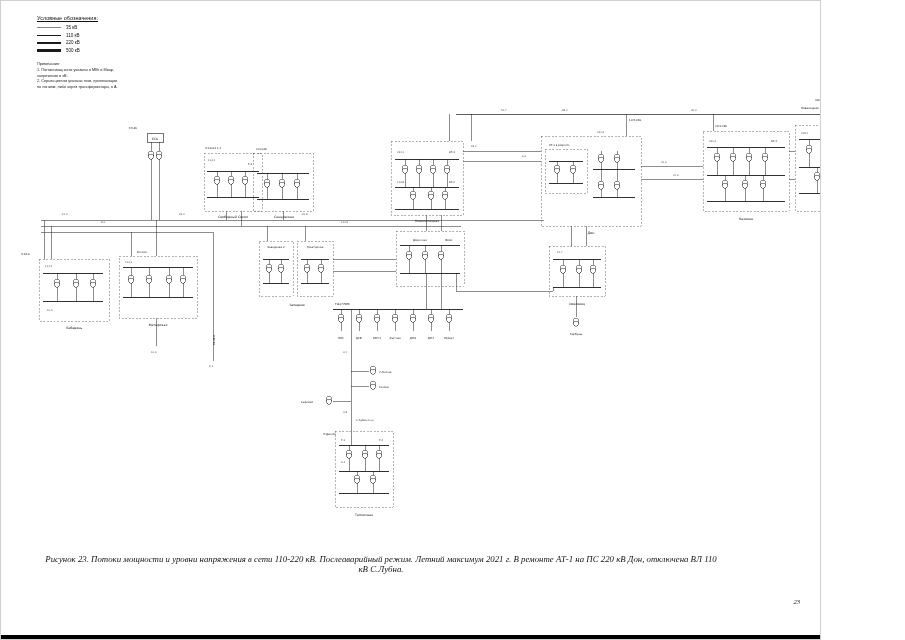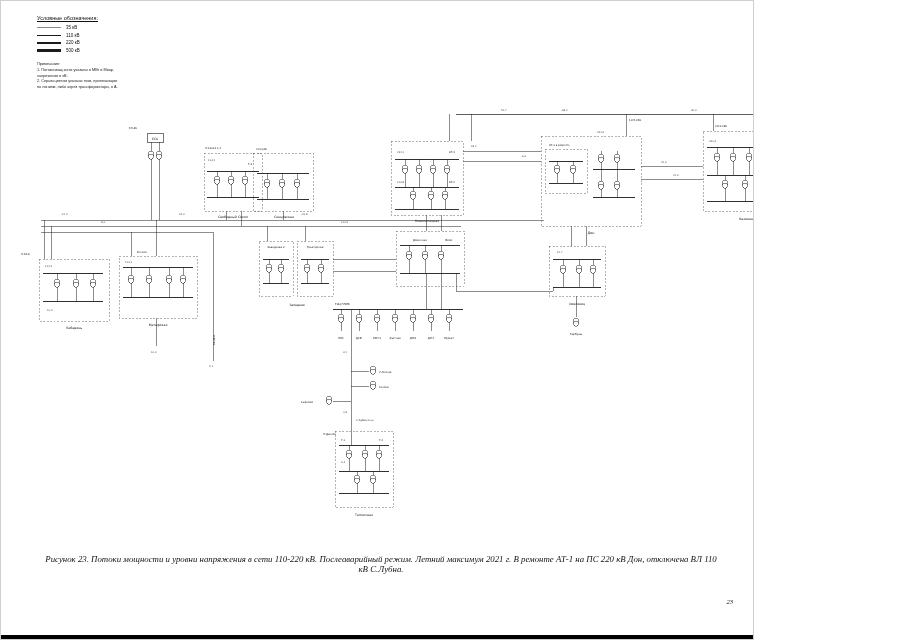--- a/index.html
+++ b/index.html
@@ -1,16 +1,16 @@
 <!DOCTYPE html>
 <html><head>
 <meta charset="utf-8">
 <style>
   html,body{margin:0;padding:0;background:#ffffff;}
-  .page{position:relative;width:754px;height:640px;background:#fff;overflow:hidden;
+  .page{position:relative;width:821px;height:640px;background:#fff;overflow:hidden;
         border:1px solid #cfcfcf;box-sizing:border-box;
         font-family:"Liberation Sans",sans-serif;}
   .net{position:absolute;left:0;top:0;width:905px;height:640px;}
   .net text{font-family:"DejaVu Sans",sans-serif;}
   .legend{position:absolute;left:36px;top:14px;width:170px;z-index:3;}
   .legend-title{font-size:5.5px;color:#111;text-decoration:underline;margin-bottom:4px;}
   .lg-row{display:flex;align-items:center;margin-bottom:2.5px;}
   .lg-line{display:inline-block;width:24px;height:0;border-top-style:solid;}
   .lg-label{font-size:4.5px;color:#111;margin-left:5px;}
   .notes{margin-top:9px;font-size:3.8px;line-height:1.45;color:#222;}

